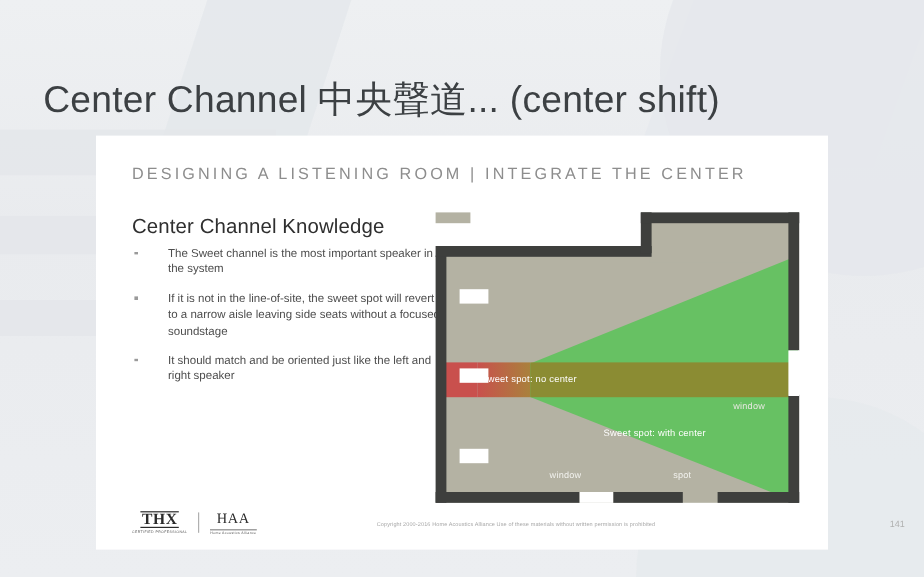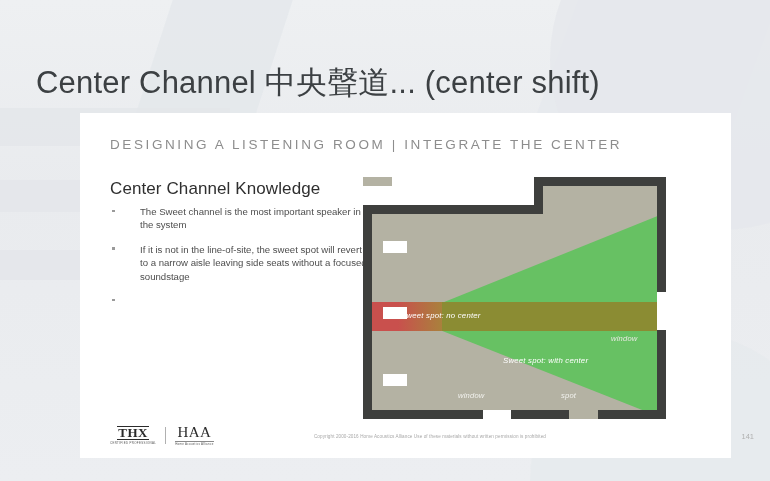--- a/index.html
+++ b/index.html
@@ -26,21 +26,20 @@
   
   #title{
     position:absolute;left:36px;top:62px;
     font-size:31px;color:#3c4043;letter-spacing:.2px;white-space:nowrap;
   }
 
   
   #slide{
     position:absolute;left:80px;top:113px;width:610px;height:345px;
     background:#ffffff;
-    padding-left:41px;
   }
   #slide-header{
     position:absolute;left:30px;top:24px;
     font-size:13.5px;letter-spacing:2.6px;color:#8d8d8d;white-space:nowrap;
     font-weight:400;
   }
 
   
   #knowledge-title{
     position:absolute;left:30px;top:66px;
@@ -93,38 +92,38 @@
   #band-red{
     position:absolute;left:8px;top:125px;width:27px;height:29px;background:#c9504d;
   }
   #band-red2{
     position:absolute;left:35px;top:125px;width:44px;height:29px;
     background:linear-gradient(90deg,#c9504d 0%,#a9813c 100%);
   }
   #band-olive{
     position:absolute;left:79px;top:125px;width:223px;height:29px;background:#8b8c33;
   }
-  .diag-label{position:absolute;color:#ffffff;font-size:7.6px;letter-spacing:.2px;font-style:italic;}
+  .diag-label{position:absolute;color:#ffffff;font-size:7.6px;letter-spacing:.2px;}
   #lbl-nocenter{left:38px;top:134px;font-size:7.8px;}
   #lbl-withcenter{left:140px;top:179px;font-size:7.8px;}
   #lbl-window-right{left:248px;top:157px;color:#e8e8e2;}
   #lbl-window-bot{left:95px;top:214px;color:#f2f2ee;}
   #lbl-door-bot{left:198px;top:214px;color:#f2f2ee;}
 
   
   #footer{position:absolute;left:0;bottom:0;width:700px;height:40px;}
   #logos{position:absolute;left:30px;bottom:12px;display:flex;align-items:center;gap:9px;}
   #thx-logo{display:flex;flex-direction:column;align-items:center;}
   #thx-word{font-family:"Liberation Serif",serif;font-weight:bold;font-size:13px;
             letter-spacing:.5px;color:#2b2b2b;line-height:12px;
             border-top:1.6px solid #2b2b2b;border-bottom:1.6px solid #2b2b2b;padding:0 1px;}
   #thx-sub{font-size:2.9px;letter-spacing:.35px;color:#555;margin-top:1.5px;}
   #logo-div{width:1px;height:17px;background:#b0b0b0;}
   #haa-logo{display:flex;flex-direction:column;align-items:center;}
-  #haa-word{font-family:"Liberation Serif",serif;font-size:15px;letter-spacing:.5px;
+  #haa-word{font-family:"Liberation Serif",serif;font-size:12px;letter-spacing:.5px;
             color:#2b2b2b;line-height:15px;}
   #haa-sub{font-size:2.9px;letter-spacing:.3px;color:#555;border-top:.5px solid #8a8a8a;
            padding-top:.5px;margin-top:.5px;}
   #copyright{position:absolute;left:0;right:0;bottom:19px;text-align:center;
              font-size:4.6px;color:#a8a8a8;letter-spacing:.1px;}
   #page-num{position:absolute;right:26px;bottom:17px;font-size:7.5px;color:#b0b0b0;}
 </style>
 </head>
 <body>
 
@@ -150,20 +149,21 @@
     <div class="bullet">
       <span class="dot"></span>
       <span>The Sweet channel is the most important speaker in the system</span>
     </div>
     <div class="bullet">
       <span class="dot"></span>
       <span>If it is not in the line-of-site, the sweet spot will revert to a narrow aisle leaving side seats without a focused soundstage</span>
     </div>
     <div class="bullet">
       <span class="dot"></span>
+      <span>It should match and be oriented just like the left and right speaker</span>
     </div>
   </div>
 
   <div id="room">
     <div id="room-outer">
       <div class="floor" id="floor-main"></div>
       <div class="floor" id="floor-top"></div>
 
       <div id="cone-green"></div>
 

